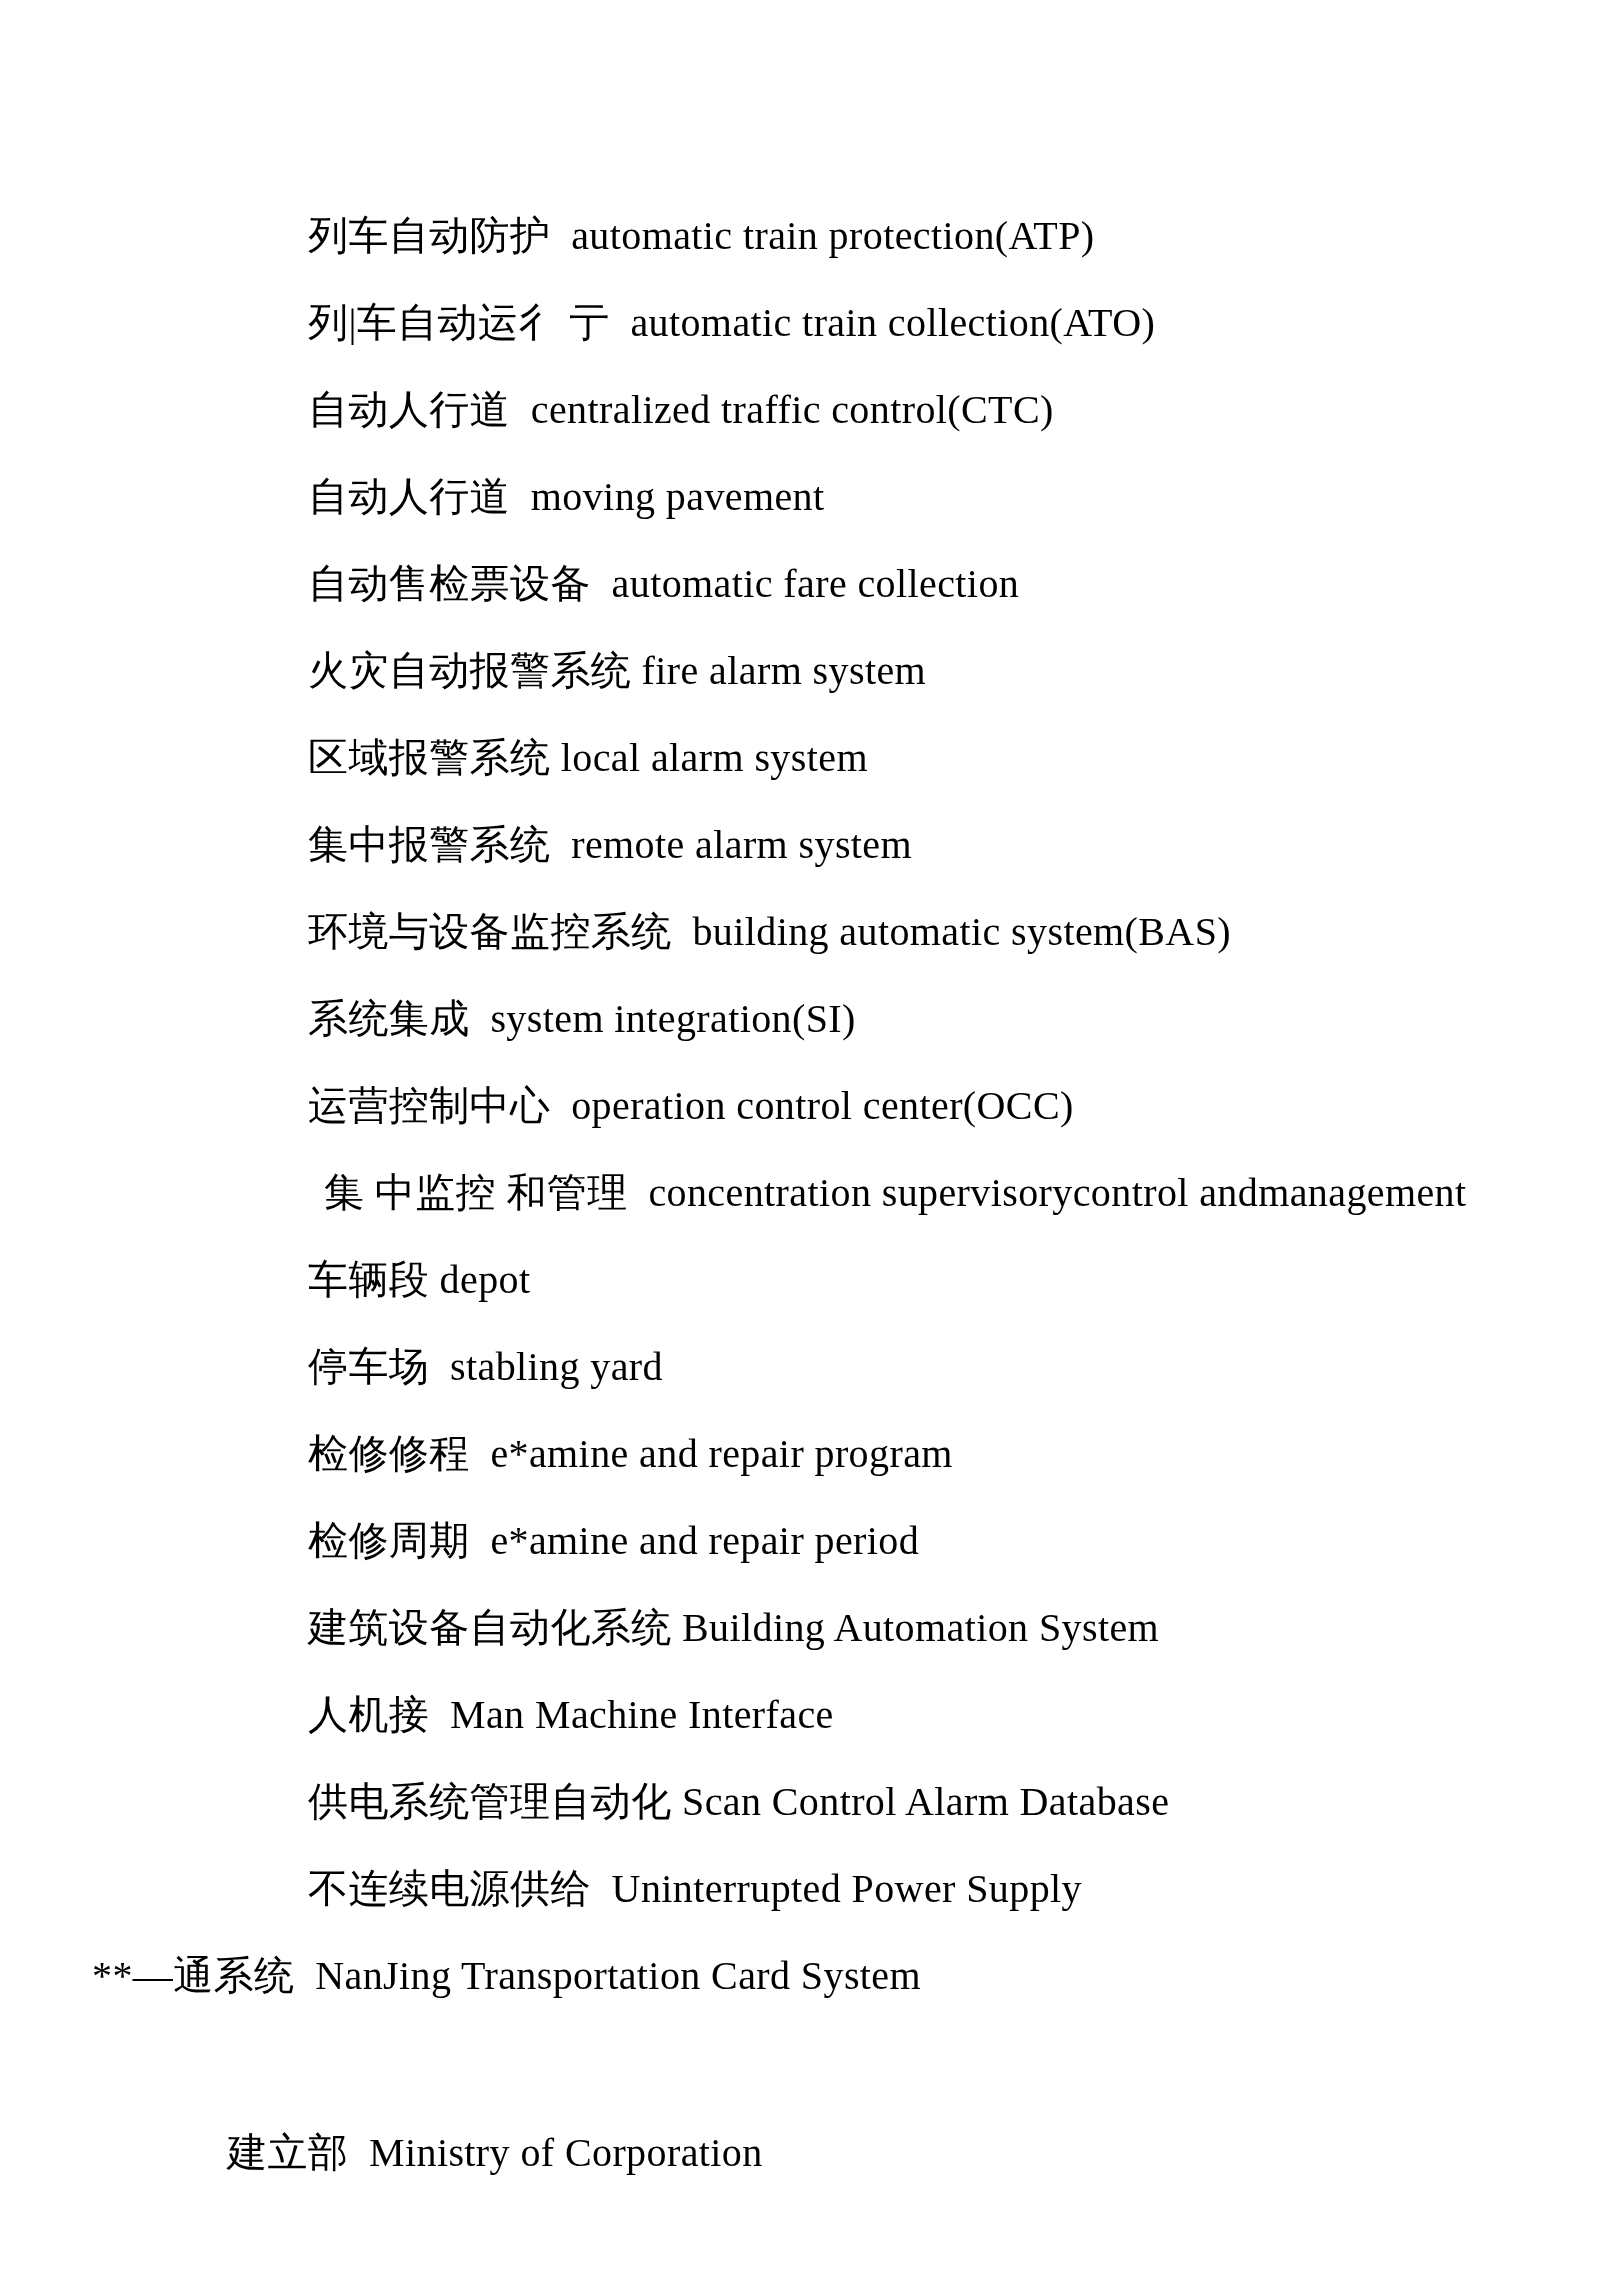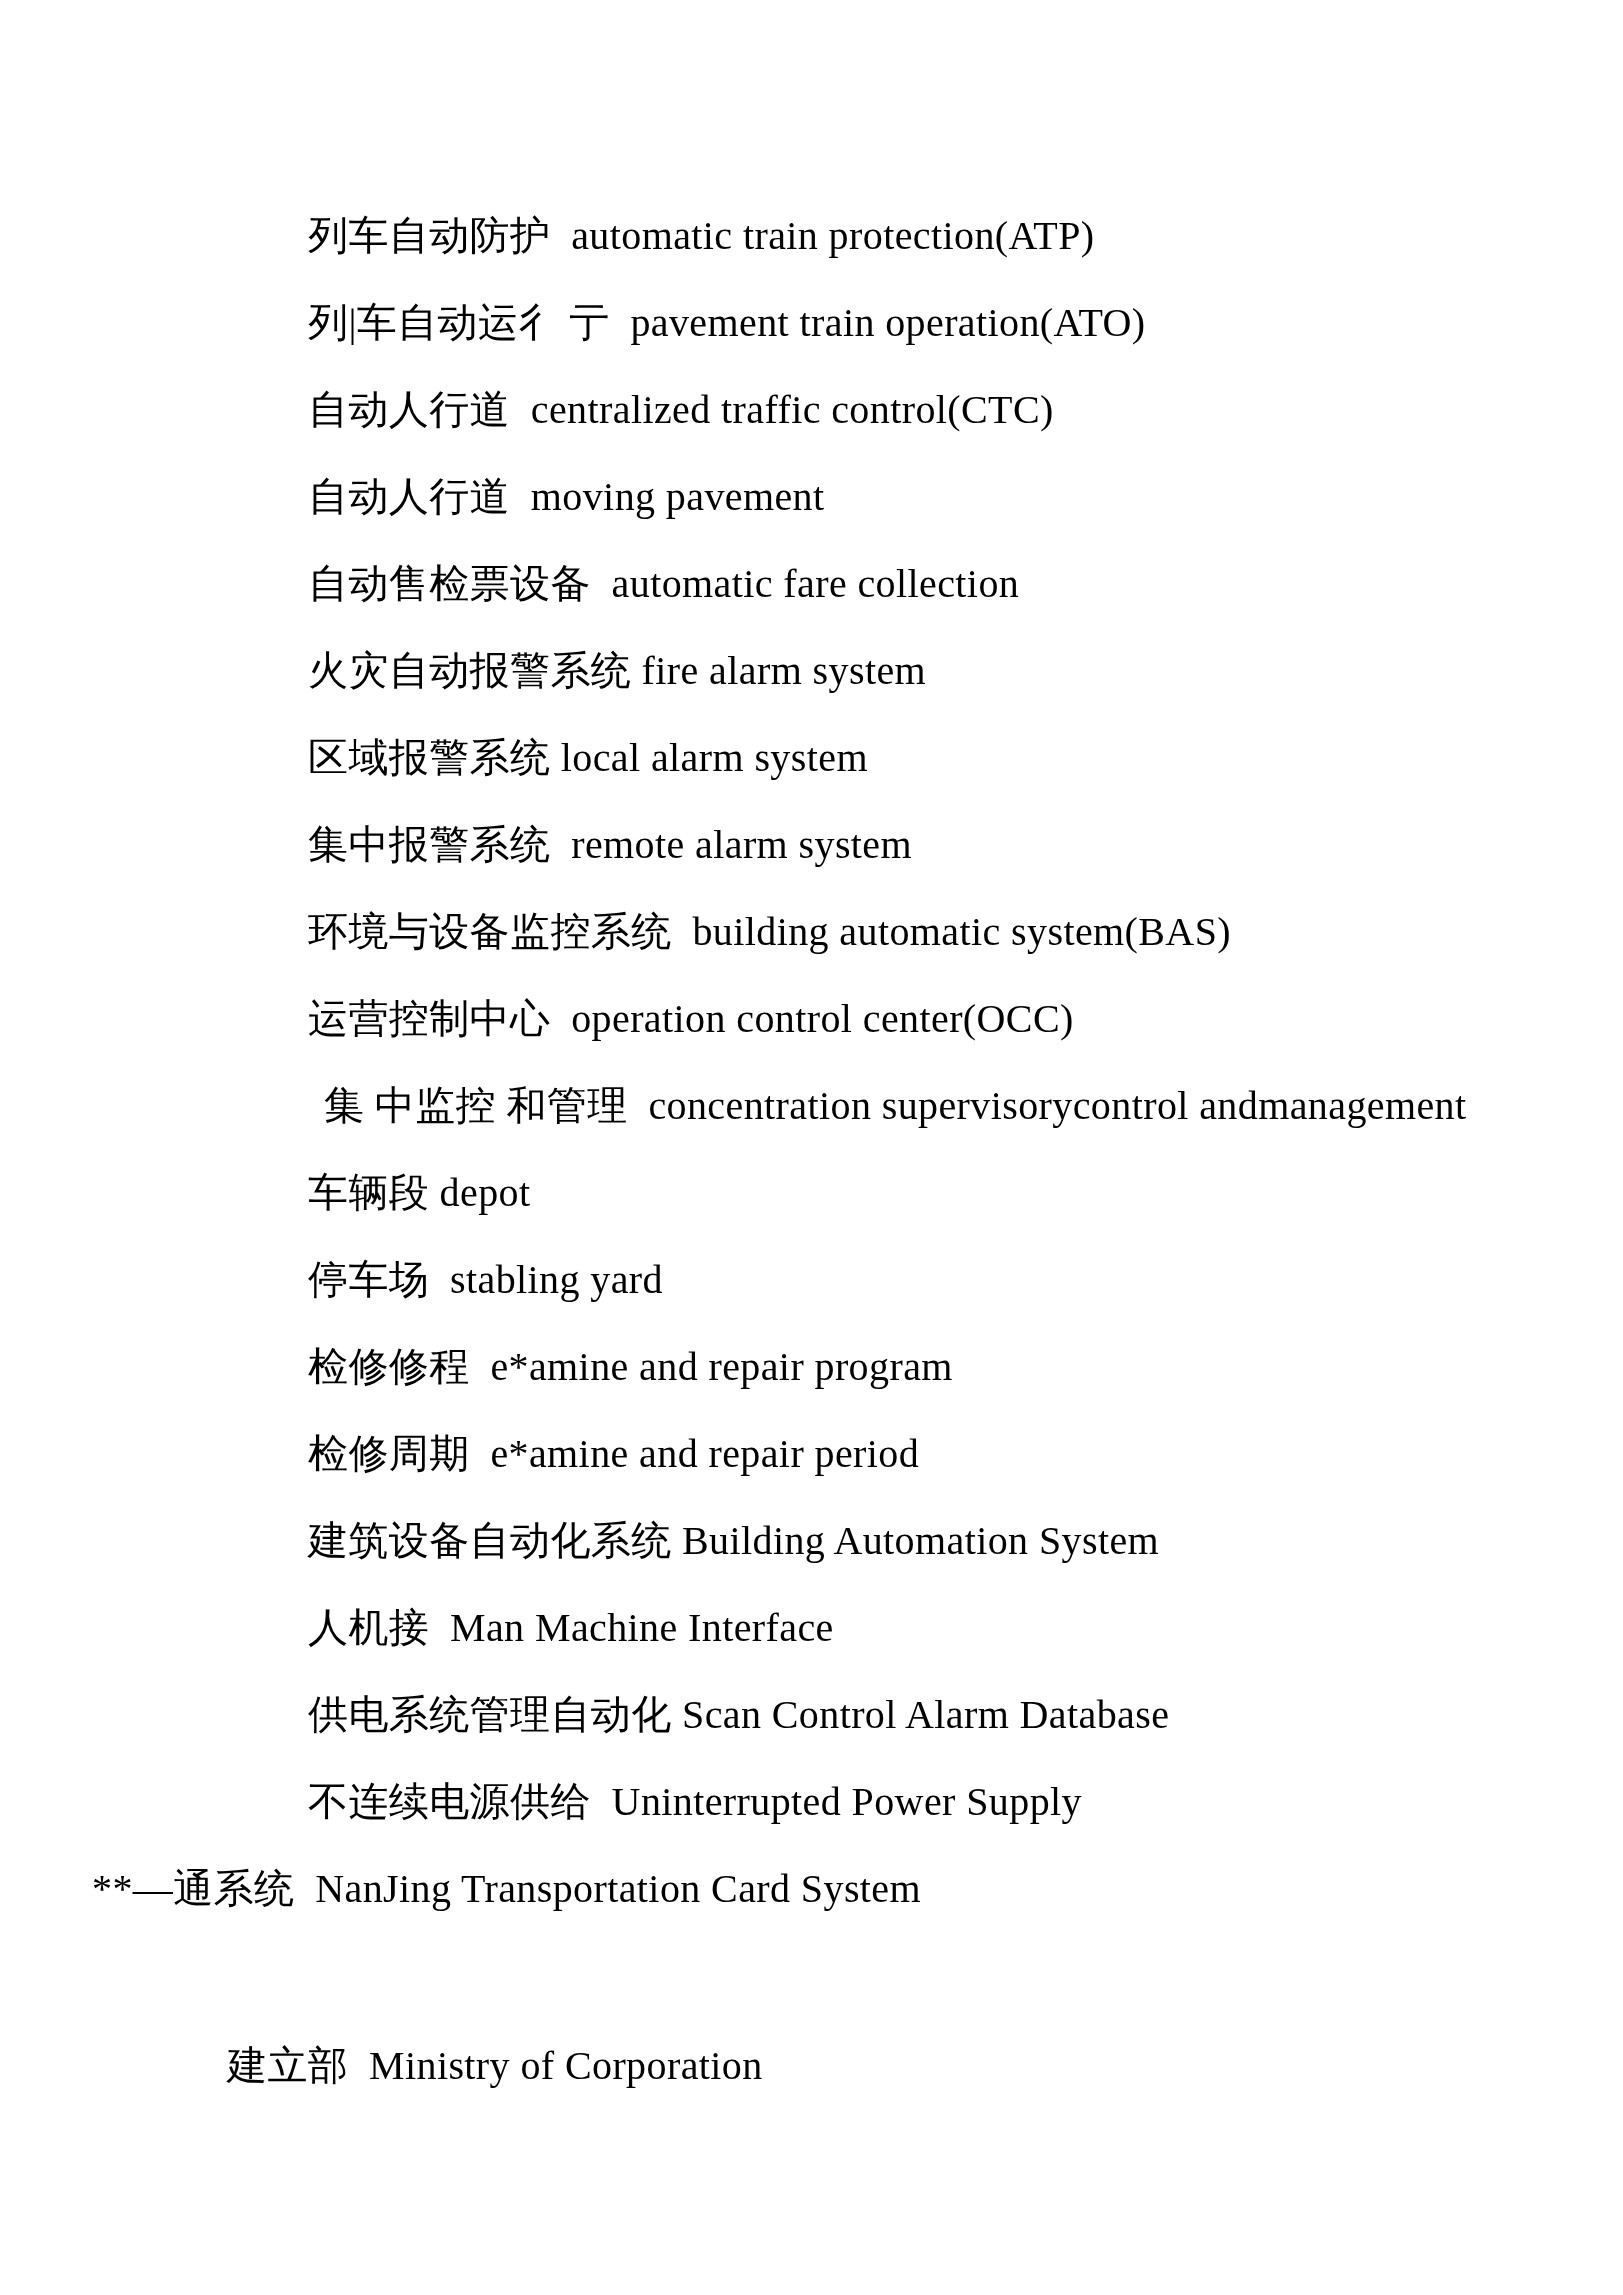--- a/index.html
+++ b/index.html
@@ -46,28 +46,29 @@
     font-size: 40px;
     white-space: pre-wrap;
     letter-spacing: 0.4px;
   }
 </style>
 </head>
 <body>
 
 <div class="page">
   <p class="entry">列车自动防护  automatic train protection(ATP)</p>
-  <p class="entry">列|车自动运彳 亍  pavement train operation(ATO)</p>
+  <p class="entry">列|车自动运彳 亍  automatic train collection(ATO)</p>
   <p class="entry">自动人行道  centralized traffic control(CTC)</p>
   <p class="entry">自动人行道  moving pavement</p>
   <p class="entry">自动售检票设备  automatic fare collection</p>
   <p class="entry">火灾自动报警系统 fire alarm system</p>
   <p class="entry">区域报警系统 local alarm system</p>
   <p class="entry">集中报警系统  remote alarm system</p>
   <p class="entry">环境与设备监控系统  building automatic system(BAS)</p>
+  <p class="entry">系统集成  system integration(SI)</p>
   <p class="entry">运营控制中心  operation control center(OCC)</p>
   <p class="entry indent-sm">集 中监控 和管理  concentration supervisorycontrol andmanagement</p>
   <p class="entry">车辆段 depot</p>
   <p class="entry">停车场  stabling yard</p>
   <p class="entry">检修修程  e*amine and repair program</p>
   <p class="entry">检修周期  e*amine and repair period</p>
   <p class="entry">建筑设备自动化系统 Building Automation System</p>
   <p class="entry">人机接  Man Machine Interface</p>
   <p class="entry">供电系统管理自动化 Scan Control Alarm Database</p>
   <p class="entry">不连续电源供给  Uninterrupted Power Supply</p>

